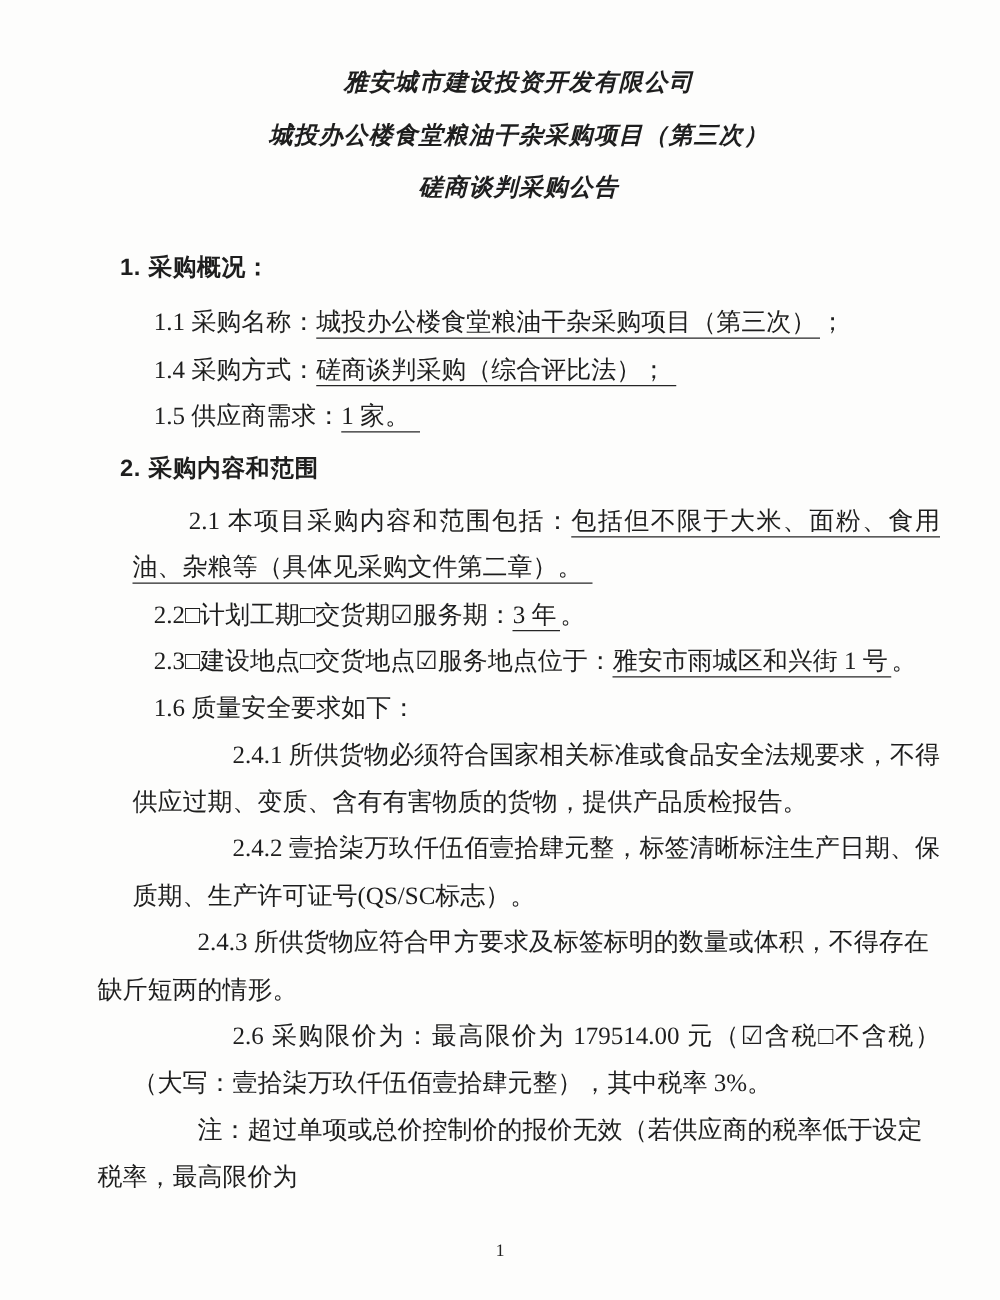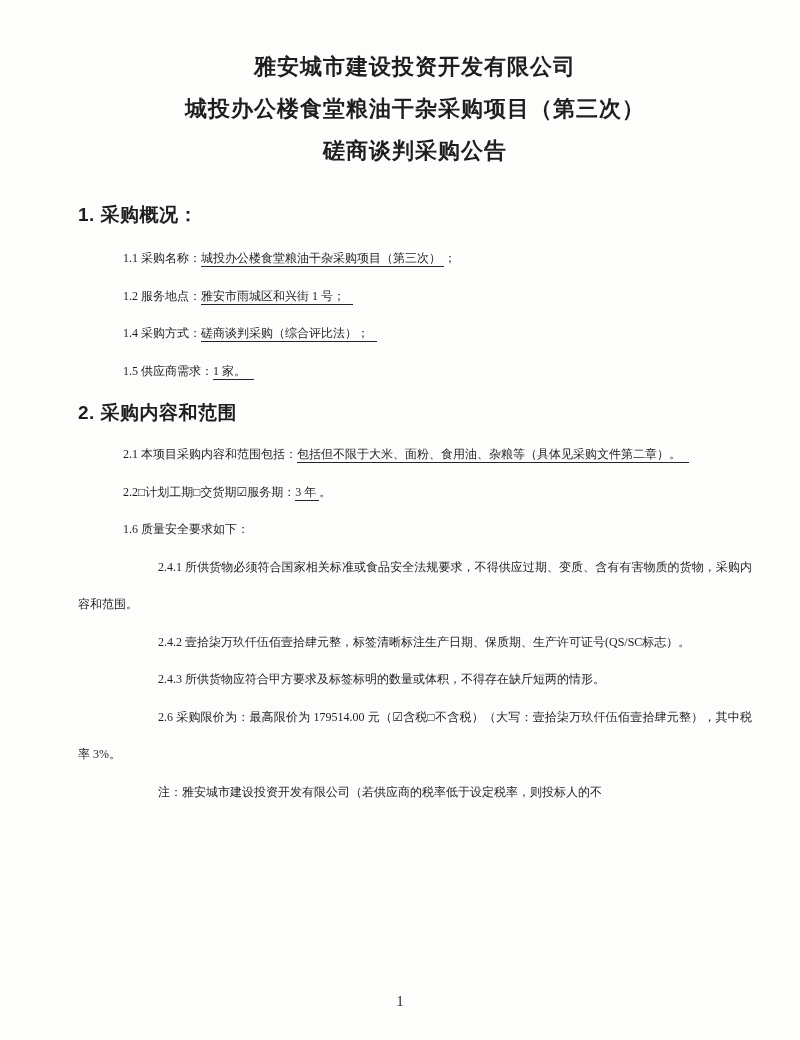--- a/index.html
+++ b/index.html
@@ -15,44 +15,46 @@
     color: #1e1e1e;
   }
   .content {
     position: absolute;
     left: 78px;
     right: 48px;
     top: 0;
   }
   .title-block { margin-top: 46px; text-align: center; }
   .title-line {
-    font-size: 22px;
+    font-size: 19px;
     font-weight: bold;
     line-height: 42px;
     letter-spacing: 1px;
     white-space: nowrap;
+    font-style: italic;
   }
   .sec-heading {
     font-family: "Liberation Sans", "DejaVu Sans", sans-serif;
     font-weight: bold;
     font-size: 19px;
     line-height: 26px;
+    margin-left: 18px;
     letter-spacing: 0.5px;
   }
   .sh1 { margin-top: 30px; }
   .sh2 { margin-top: 10px; }
   .items { margin-top: 12px; }
   .items2 { margin-top: 10px; }
   .item {
-    font-size: 12px;
+    font-size: 20px;
     line-height: 37.5px;
   }
   .indent1 { text-indent: 45px; }
   .indent2 { text-indent: 80px; }
-  .just { text-align: justify; }
+  .just { text-align: justify; margin-left: 28px; }
   .u {
     border-bottom: 1px solid #262626;
     padding-right: 8px;
     padding-bottom: 1px;
   }
   .u-tight { padding-right: 3px; }
   .cb { display: inline; }
   .pagenum {
     position: absolute;
     left: 0; right: 0;
@@ -71,39 +73,39 @@
     <div class="title-block">
       <div class="title-line">雅安城市建设投资开发有限公司</div>
       <div class="title-line">城投办公楼食堂粮油干杂采购项目（第三次）</div>
       <div class="title-line">磋商谈判采购公告</div>
     </div>
 
     <div class="sec-heading sh1">1. 采购概况：</div>
 
     <div class="items">
       <p class="item indent1"><span>1.1 采购名称：</span><span class="u u-tight">城投办公楼食堂粮油干杂采购项目（第三次）</span><span>；</span></p>
-      <p class="item indent1"><span>1.2 服务地点：</span><span class="u">雅安市雨城区和兴街 1 号；</span></p>
       <p class="item indent1"><span>1.4 采购方式：</span><span class="u">磋商谈判采购（综合评比法）；</span></p>
       <p class="item indent1"><span>1.5 供应商需求：</span><span class="u">1 家。</span></p>
     </div>
 
     <div class="sec-heading sh2">2. 采购内容和范围</div>
 
     <div class="items items2">
       <p class="item indent1 just"><span>2.1 本项目采购内容和范围包括：</span><span class="u">包括但不限于大米、面粉、食用油、杂粮等（具体见采购文件第二章）。</span></p>
 
       <p class="item indent1"><span>2.2</span><span class="cb">□</span><span>计划工期</span><span class="cb">□</span><span>交货期</span><span class="cb">☑</span><span>服务期：</span><span class="u u-tight">3 年</span><span>。</span></p>
 
+      <p class="item indent1"><span>2.3</span><span class="cb">□</span><span>建设地点</span><span class="cb">□</span><span>交货地点</span><span class="cb">☑</span><span>服务地点位于：</span><span class="u u-tight">雅安市雨城区和兴街 1 号</span><span>。</span></p>
 
       <p class="item indent1">1.6 质量安全要求如下：</p>
-      <p class="item indent2 just">2.4.1 所供货物必须符合国家相关标准或食品安全法规要求，不得供应过期、变质、含有有害物质的货物，采购内容和范围。</p>
+      <p class="item indent2 just">2.4.1 所供货物必须符合国家相关标准或食品安全法规要求，不得供应过期、变质、含有有害物质的货物，提供产品质检报告。</p>
       <p class="item indent2 just">2.4.2 壹拾柒万玖仟伍佰壹拾肆元整，标签清晰标注生产日期、保质期、生产许可证号(QS/SC标志）。</p>
       <p class="item indent2">2.4.3 所供货物应符合甲方要求及标签标明的数量或体积，不得存在缺斤短两的情形。</p>
 
       <p class="item indent2 just"><span>2.6 采购限价为：最高限价为 179514.00 元（</span><span class="cb">☑</span><span>含税</span><span class="cb">□</span><span>不含税）（大写：壹拾柒万玖仟伍佰壹拾肆元整），其中税率 3%。</span></p>
 
-      <p class="item indent2">注：雅安城市建设投资开发有限公司（若供应商的税率低于设定税率，则投标人的不</p>
+      <p class="item indent2">注：超过单项或总价控制价的报价无效（若供应商的税率低于设定税率，最高限价为</p>
     </div>
 
   </div>
 
   <div class="pagenum">1</div>
 </div>
 
 </body></html>

